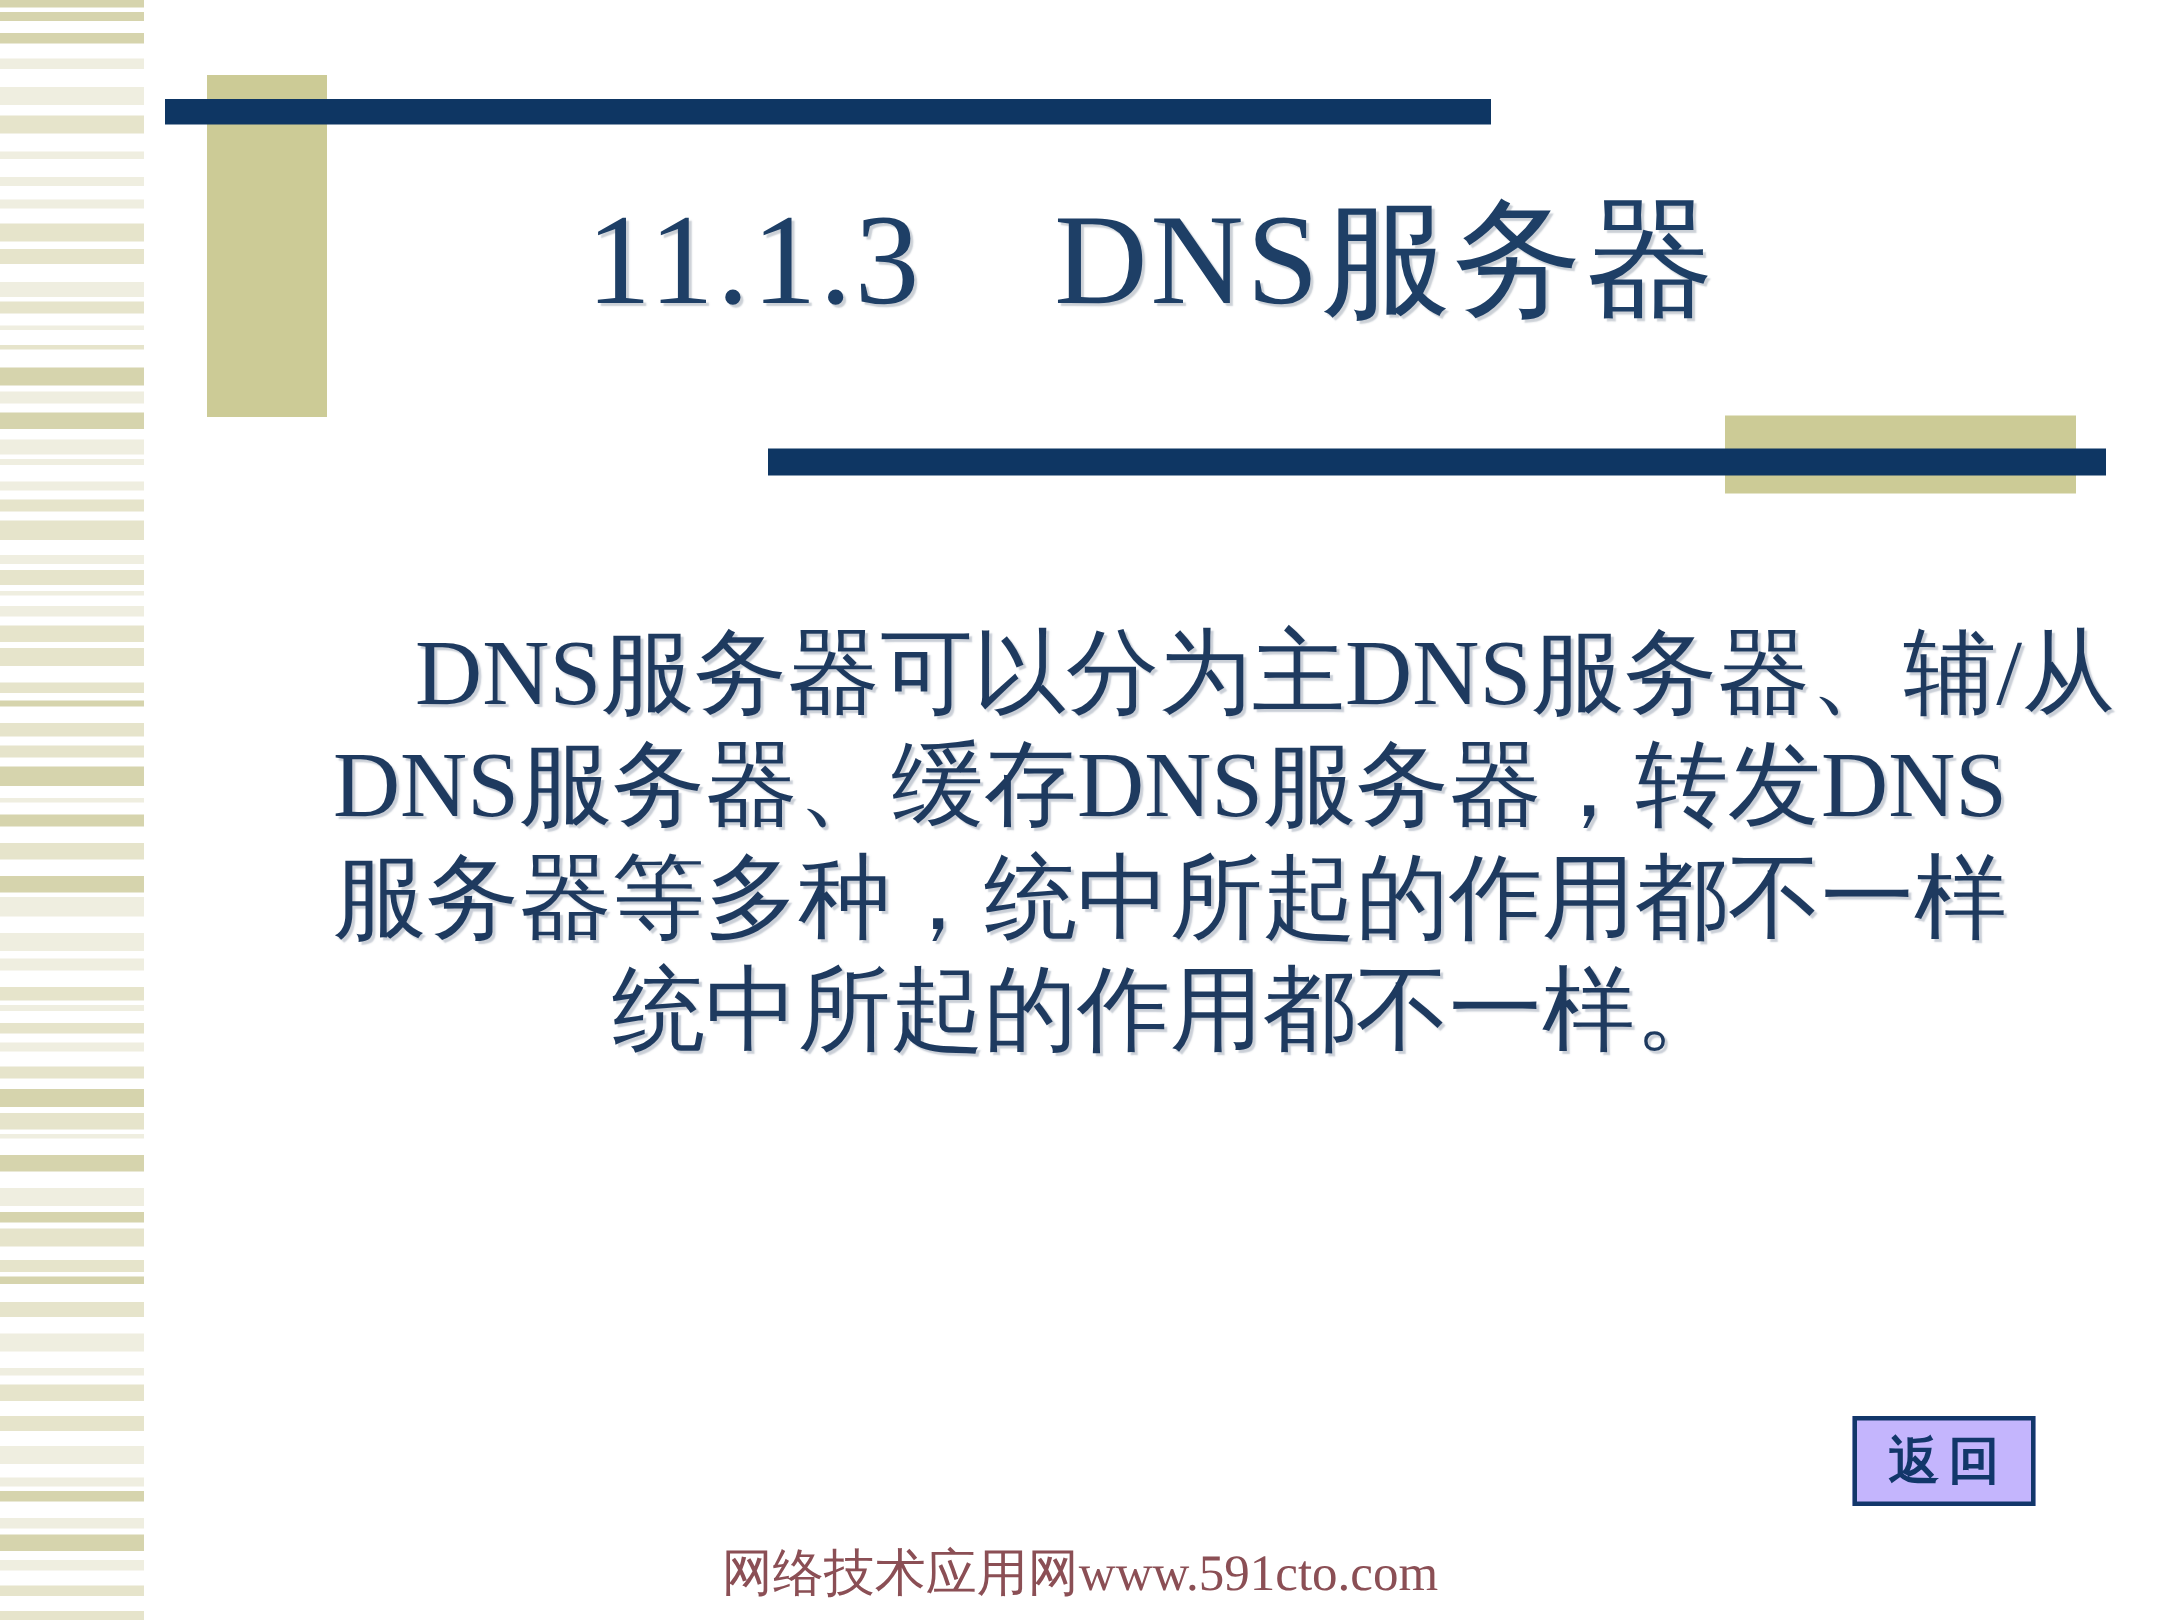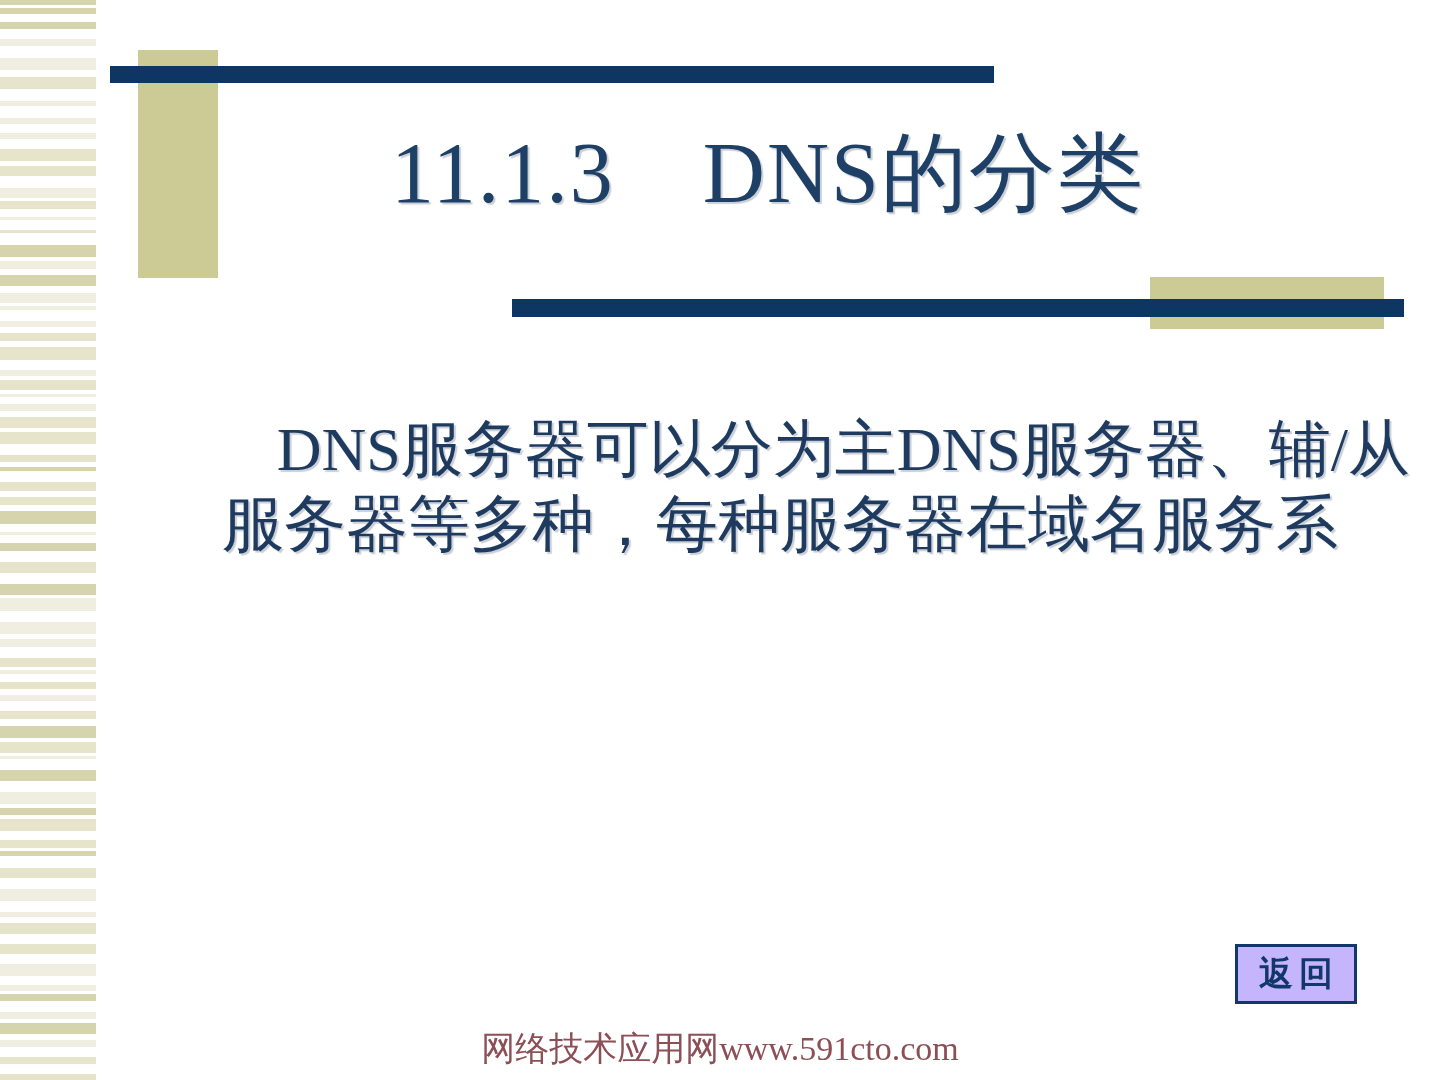--- a/index.html
+++ b/index.html
@@ -198,25 +198,27 @@
       <div class="stripe faint" style="top: 1040px; height: 7px;"></div>
       <div class="stripe pale" style="top: 1057px; height: 7px;"></div>
       <div class="stripe pale" style="top: 1074px; height: 6px;"></div>
     </div>
 
   <div class="khaki-block" id="khaki-top-left"></div>
   <div class="navy-rule" id="navy-rule-top"></div>
   <div class="khaki-block" id="khaki-mid-right"></div>
   <div class="navy-rule" id="navy-rule-mid"></div>
 
-  <div id="slide-title">11.1.3　DNS的分类</div>
+  <div id="slide-title">11.1.3　DNS服务器</div>
 
   <div id="body-text">
     <span class="line first">DNS服务器可以分为主DNS服务器、辅/从</span>
-    <span class="line">服务器等多种，每种服务器在域名服务系</span>
+    <span class="line">DNS服务器、缓存DNS服务器，转发DNS</span>
+    <span class="line">服务器等多种，统中所起的作用都不一样</span>
+    <span class="line">统中所起的作用都不一样。</span>
   </div>
 
   <div id="return-button">
     <span id="return-button-label">返回</span>
   </div>
 
   <div id="footer-text">网络技术应用网www.591cto.com</div>
 
 </div>
 

